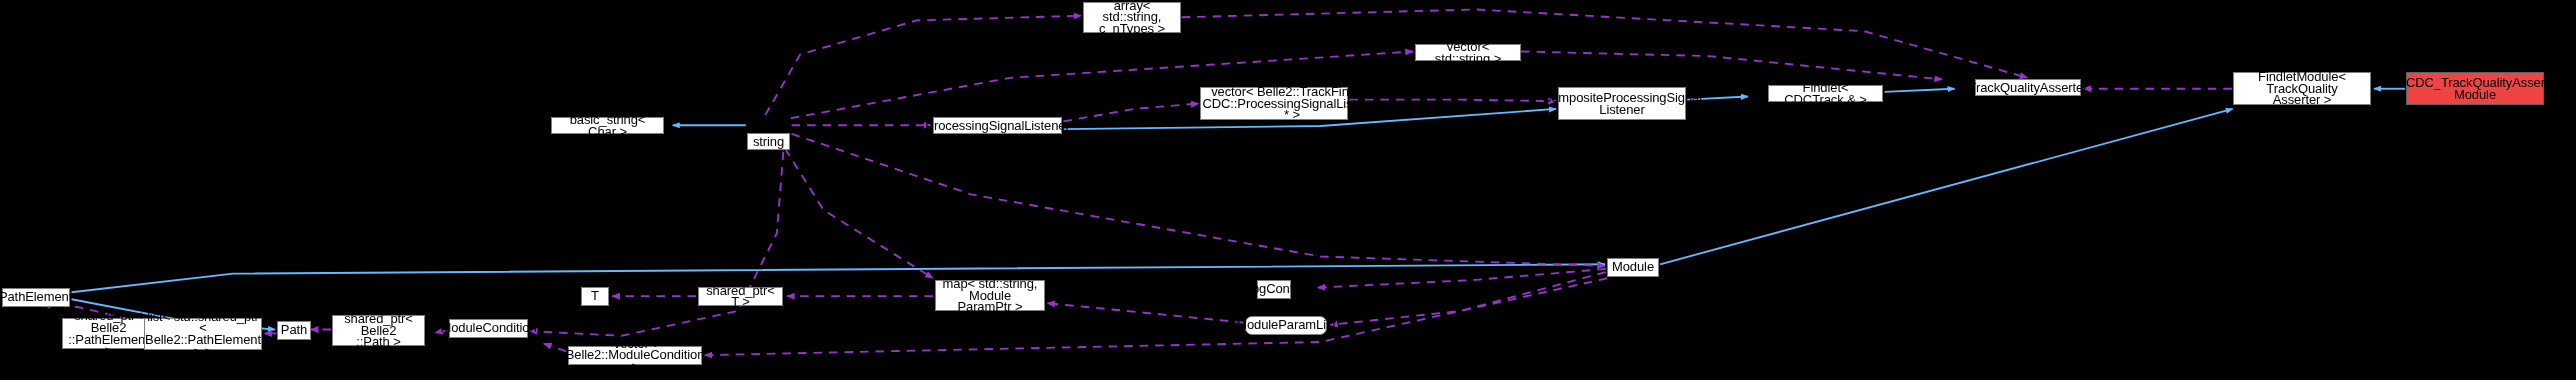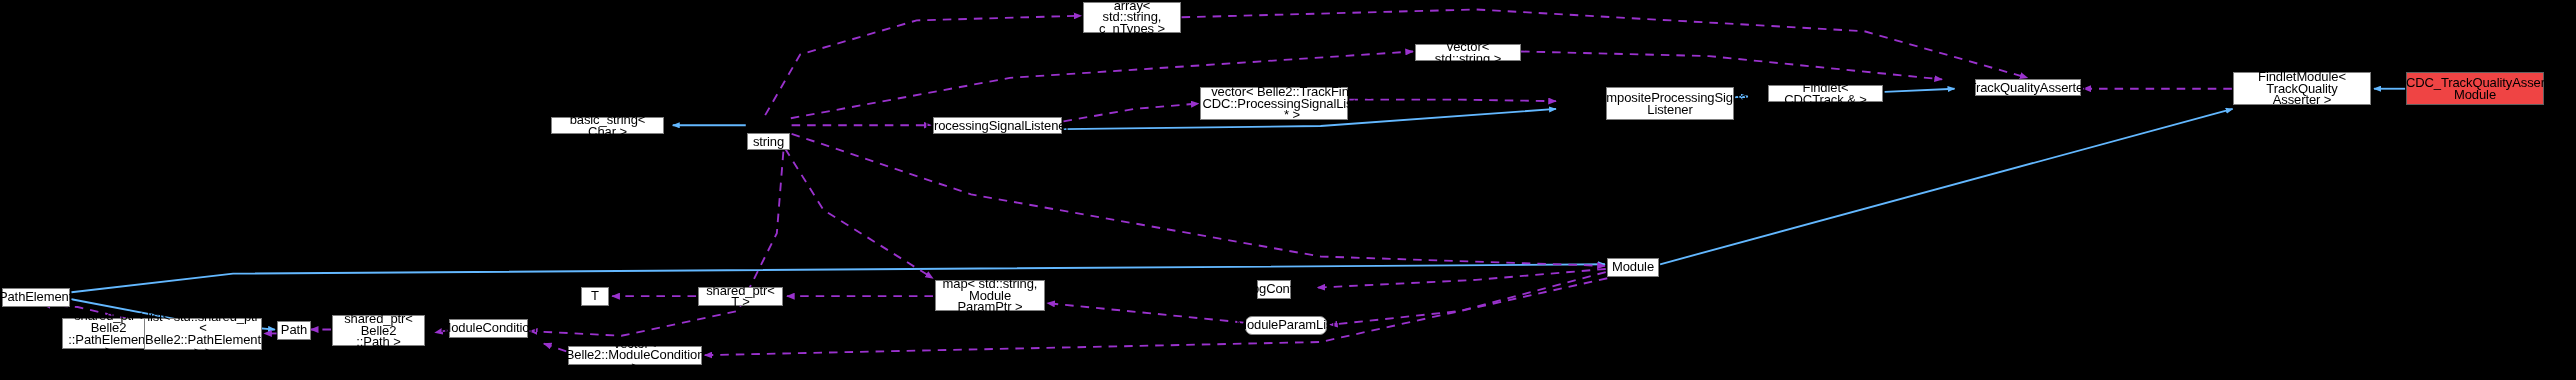--- a/index.html
+++ b/index.html
@@ -140,21 +140,21 @@
 Asserter &gt;</div>
 
   <div class="node highlight" style="left:2406px; top:72px; width:138px; height:33px;">TFCDC_TrackQualityAsserter
 Module</div>
 
   <div class="node" style="left:1768px; top:85px; width:115px; height:17px;">Findlet&lt; CDCTrack &amp; &gt;</div>
 
   <div class="node" style="left:1200px; top:87px; width:148px; height:33px;padding-left:40px;">vector&lt; Belle2::TrackFinding
 CDC::ProcessingSignalListener * &gt;</div>
 
-  <div class="node" style="left:1558px; top:87px; width:128px; height:33px;margin-left:48px;">CompositeProcessingSignal
+  <div class="node" style="left:1558px; top:87px; width:128px; height:33px;">CompositeProcessingSignal
 Listener</div>
 
   <div class="node" style="left:551px; top:117px; width:113px; height:17px;">basic_string&lt; Char &gt;</div>
 
   <div class="node" style="left:747px; top:133px; width:43px; height:17px;">string</div>
 
   <div class="node" style="left:933px; top:117px; width:129px; height:17px;">ProcessingSignalListener</div>
 
   <div class="node" style="left:1607px; top:258px; width:52px; height:18.6px;">Module</div>
 

